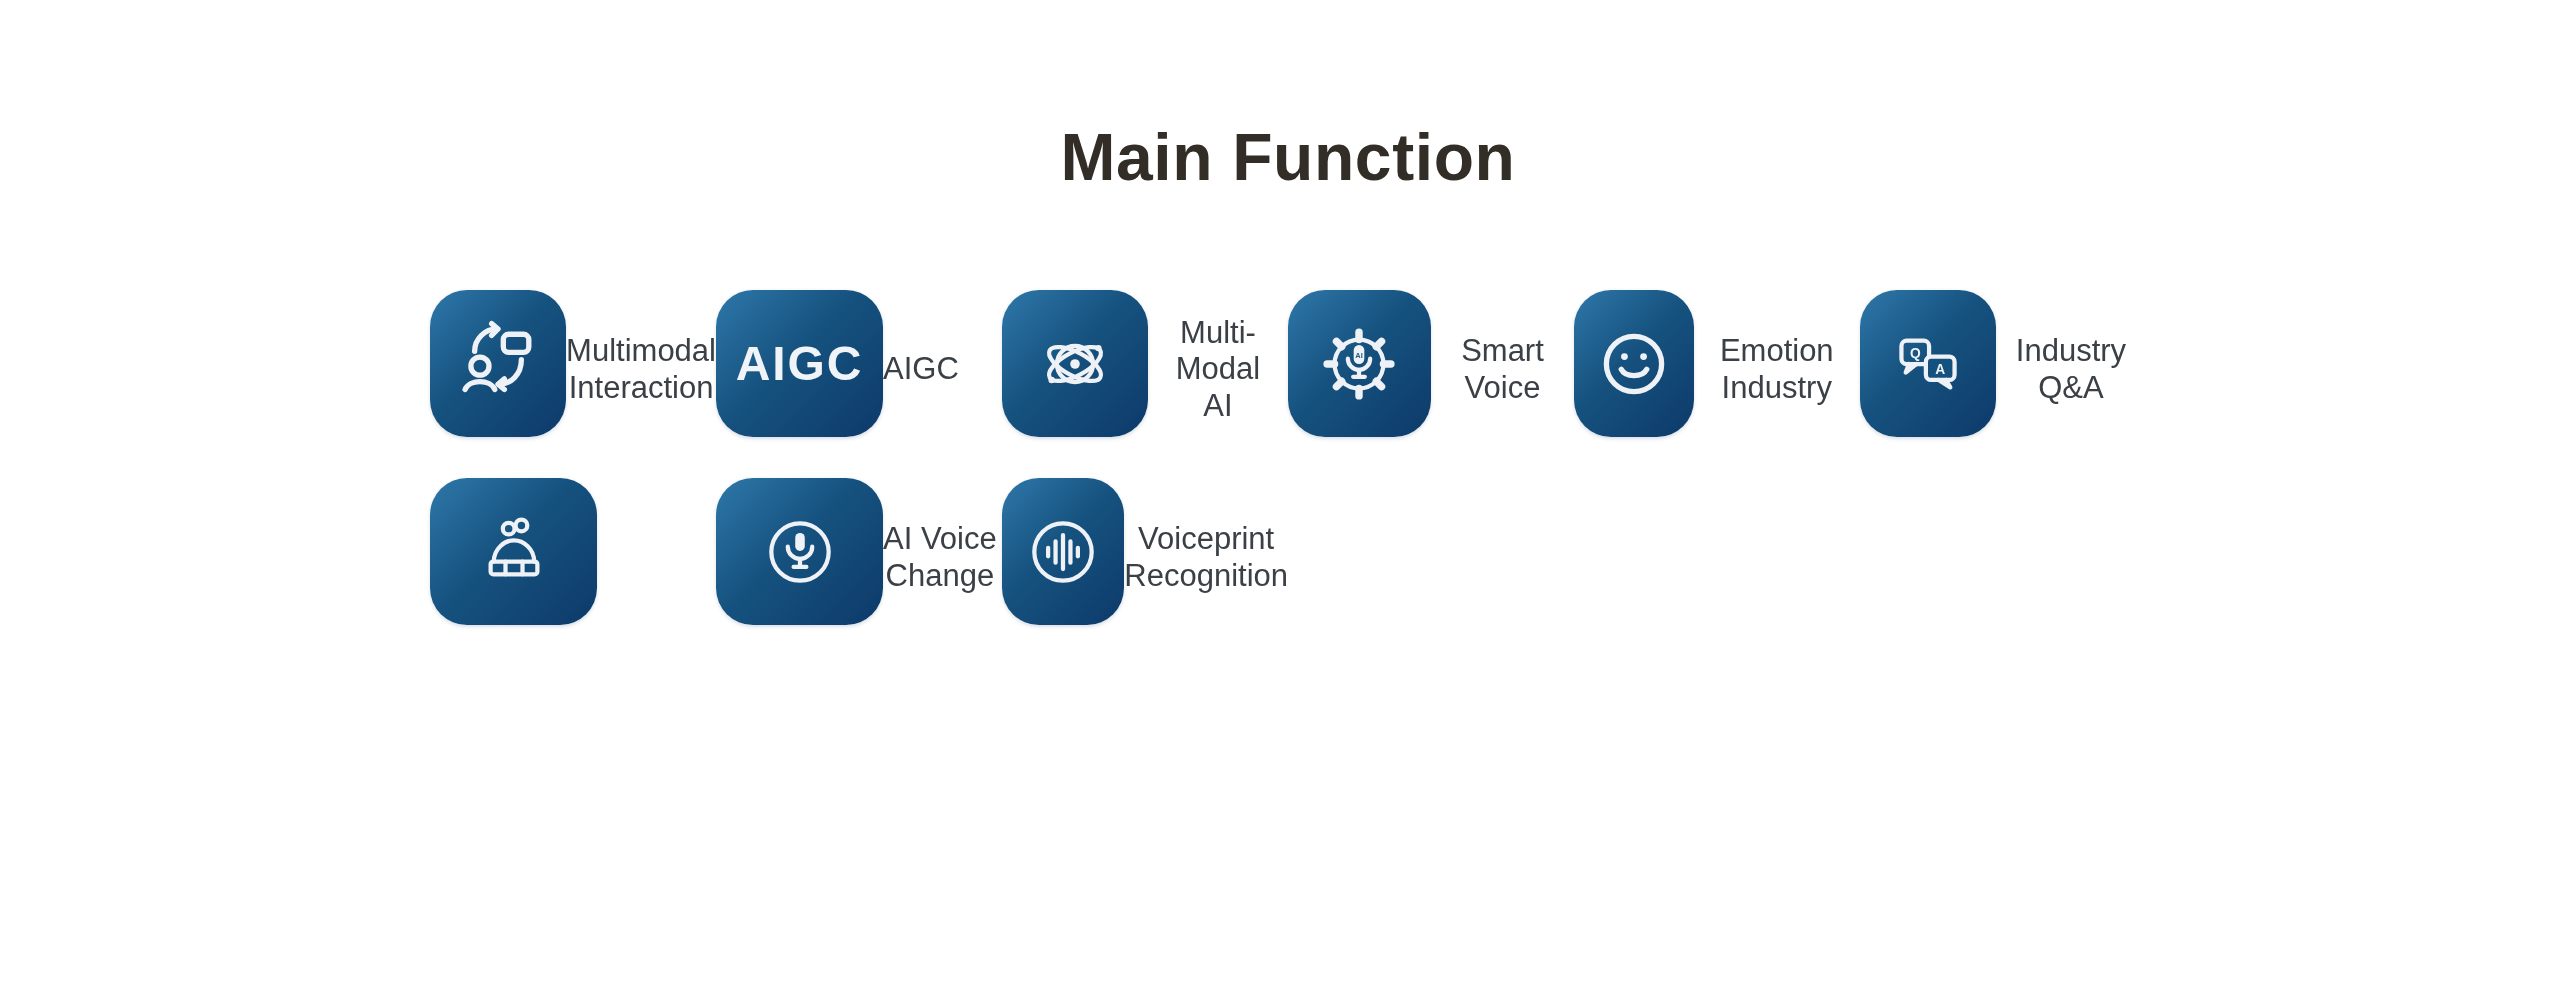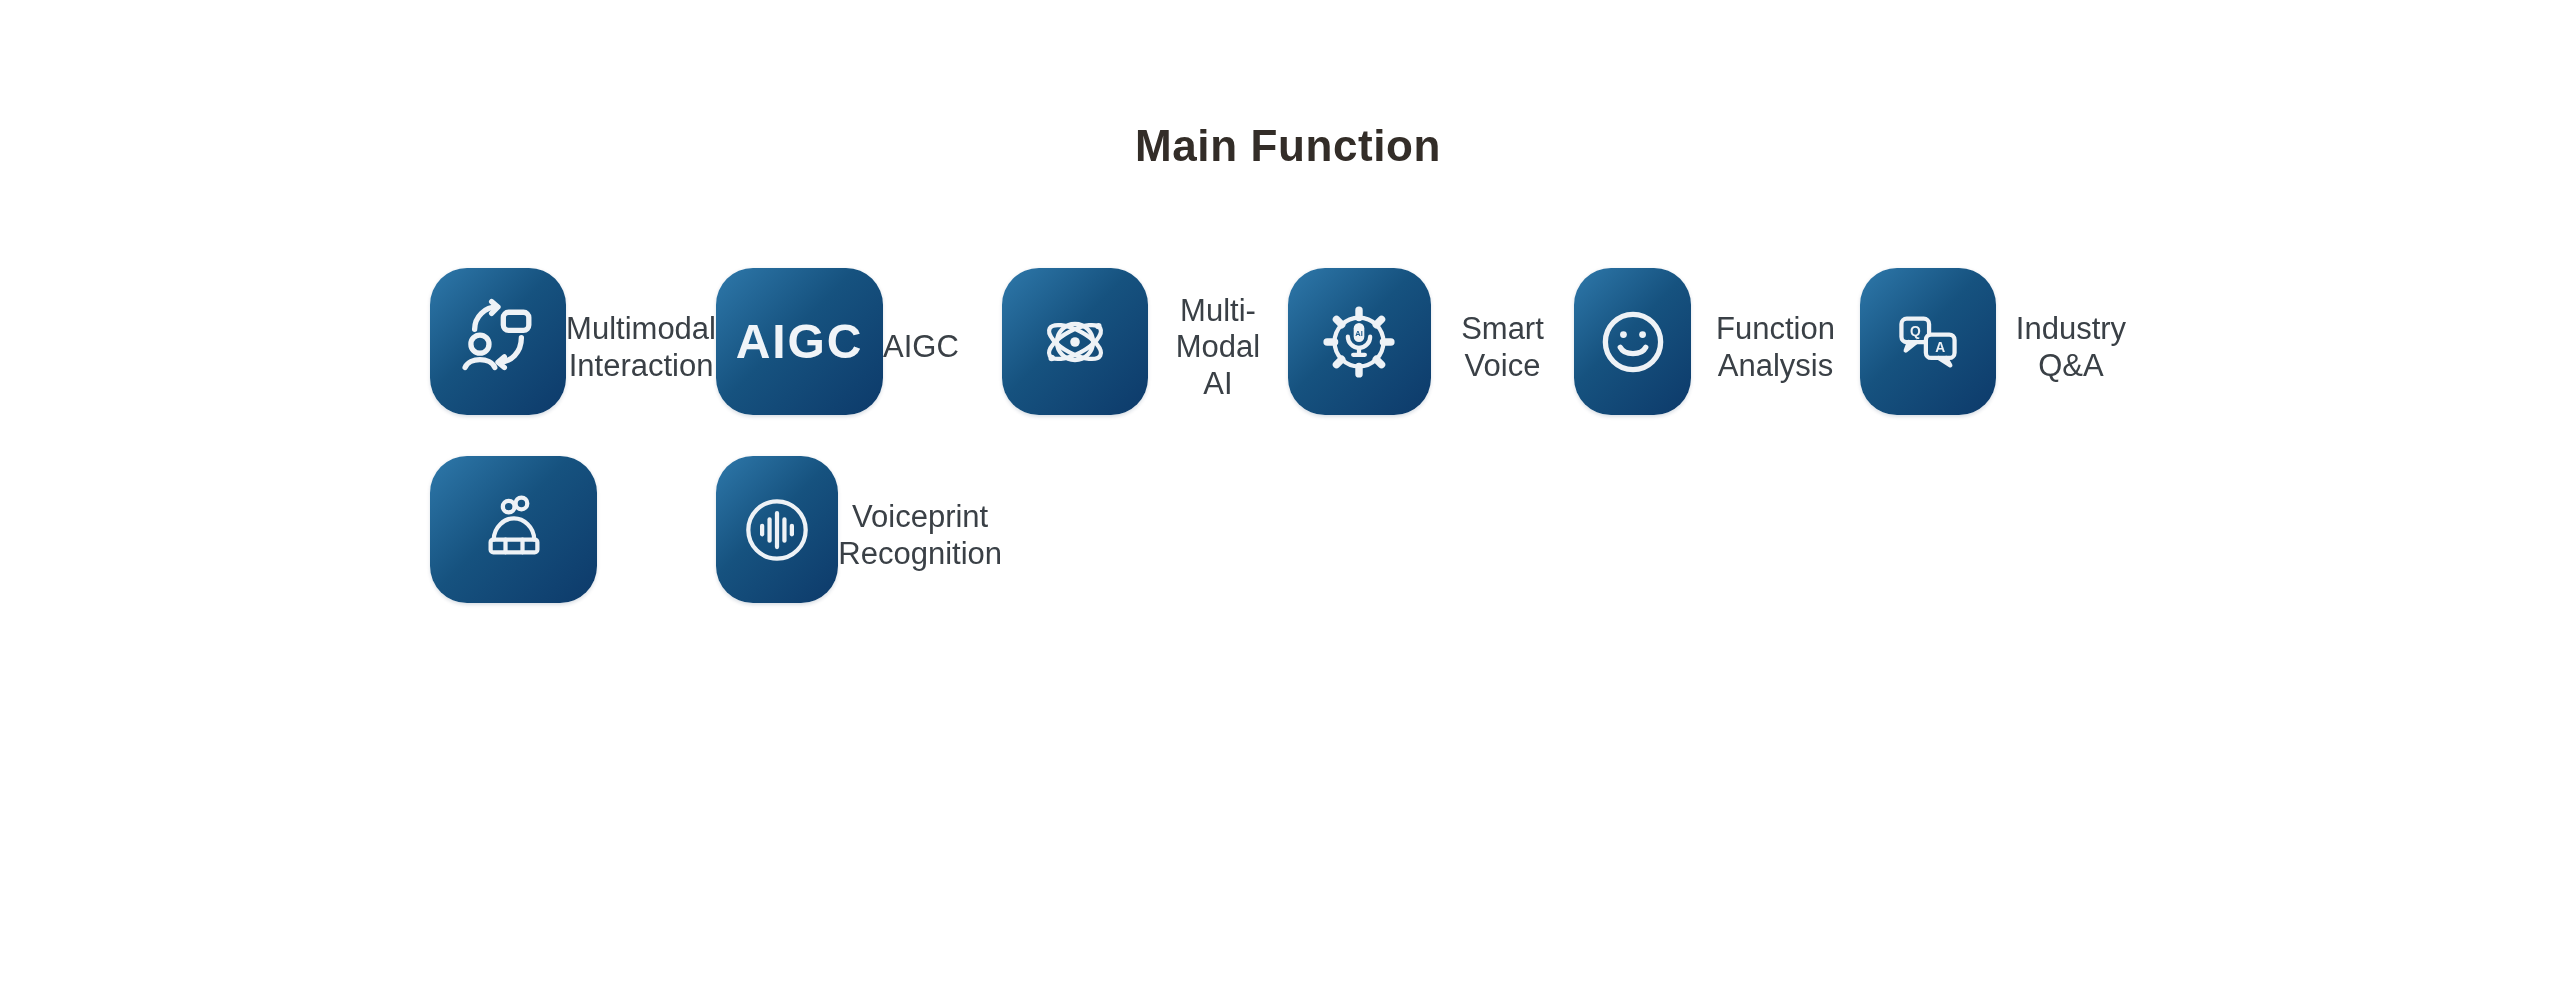--- a/index.html
+++ b/index.html
@@ -8,21 +8,21 @@
     width:2576px;
     height:1006px;
     background:#ffffff;
     font-family:"Liberation Sans", sans-serif;
     overflow:hidden;
   }
   .page-title{
     margin:0;
     padding-top:124px;
     text-align:center;
-    font-size:44px;
+    font-size:66px;
     line-height:1;
     font-weight:700;
     color:#332d28;
     letter-spacing:0.6px;
   }
   .feature-grid{
     display:grid;
     grid-template-columns:repeat(6,286px);
     row-gap:41px;
     justify-content:center;
@@ -138,21 +138,21 @@
 
     <div class="tile">
       <div class="tile-icon">
         <svg class="icon-art" viewBox="0 0 96 96">
           <circle cx="48" cy="48" r="26"></circle>
           <circle cx="39" cy="41" r="3.2" class="fill"></circle>
           <circle cx="57" cy="41" r="3.2" class="fill"></circle>
           <path d="M36 53 C40 61 56 61 60 53"></path>
         </svg>
       </div>
-      <div class="tile-label">Function Analysis</div>
+      <div class="tile-label">Emotion Industry</div>
     </div>
 
     <div class="tile">
       <div class="tile-icon">
         <svg class="icon-art" viewBox="0 0 96 96">
           <rect x="23" y="26" width="26" height="22" rx="5" class="thin"></rect>
           <path d="M30 48 L27 56 L37 48" class="thin"></path>
           <text x="36" y="42.5" font-size="13" text-anchor="middle">Q</text>
           <rect x="46" y="41" width="27" height="22" rx="5" fill="#14517f" class="thin"></rect>
           <path d="M65 63 L69 70 L58 63" class="thin"></path>
@@ -167,20 +167,32 @@
         <svg class="icon-art" viewBox="0 0 96 96">
           <circle cx="43" cy="26" r="5.5" class="thin"></circle>
           <circle cx="55" cy="23" r="5.5" class="thin"></circle>
           <path d="M29 57 C29 45 39 37 48 37 C57 37 67 45 67 57" class="thin"></path>
           <rect x="26" y="57" width="44" height="12" rx="2.5" class="thin"></rect>
           <path d="M40 57 V69 M56 57 V69" class="thin"></path>
         </svg>
       </div>
     </div>
 
+    <div class="tile">
+      <div class="tile-icon">
+        <svg class="icon-art" viewBox="0 0 96 96">
+          <circle cx="48" cy="48" r="27" class="thin"></circle>
+          <rect x="43.5" y="30" width="9" height="17" rx="4.5" class="fill"></rect>
+          <path d="M36.5 43 a11.5 11.5 0 0 0 23 0" class="thin"></path>
+          <path d="M48 54.5 V62 M42 62 H54" class="thin"></path>
+        </svg>
+      </div>
+      <div class="tile-label">AI Voice
+Change</div>
+    </div>
 
     <div class="tile">
       <div class="tile-icon">
         <svg class="icon-art" viewBox="0 0 96 96">
           <circle cx="48" cy="48" r="27" class="thin"></circle>
           <path d="M34 44 V52" class="thin"></path>
           <path d="M41 38 V58" class="thin"></path>
           <path d="M48 32 V64" class="thin"></path>
           <path d="M55 38 V58" class="thin"></path>
           <path d="M62 44 V52" class="thin"></path>

